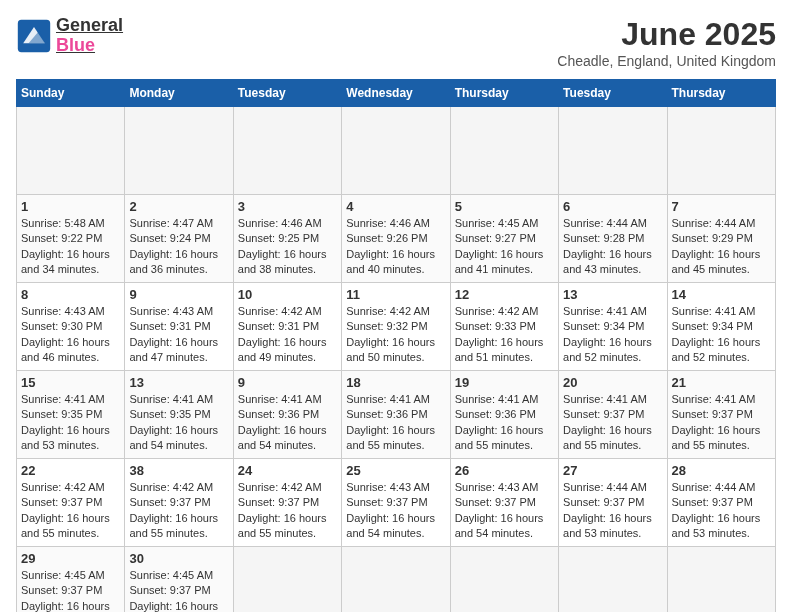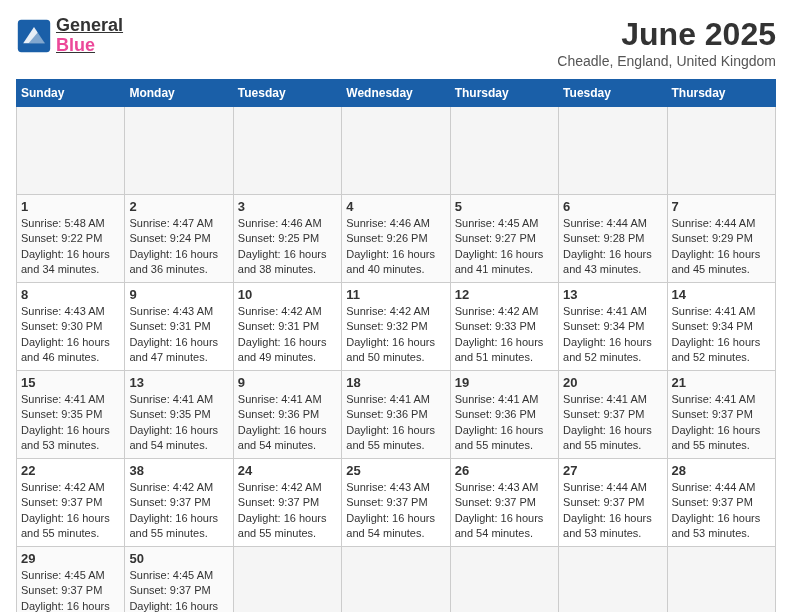--- a/index.html
+++ b/index.html
@@ -247,21 +247,21 @@
         <span class="day-num">28</span>
         <span class="day-info">Sunrise: 4:44 AM<br>Sunset: 9:37 PM<br>Daylight: 16 hours and 53 minutes.</span>
       </td>
       </tr>
       <tr>
         <td>
         <span class="day-num">29</span>
         <span class="day-info">Sunrise: 4:45 AM<br>Sunset: 9:37 PM<br>Daylight: 16 hours and 52 minutes.</span>
       </td>
         <td>
-        <span class="day-num">50</span>
+        <span class="day-num">30</span>
         <span class="day-info">Sunrise: 4:45 AM<br>Sunset: 9:37 PM<br>Daylight: 16 hours and 51 minutes.</span>
       </td>
         <td class="empty"></td>
         <td class="empty"></td>
         <td class="empty"></td>
         <td class="empty"></td>
         <td class="empty"></td>
       </tr>
     </tbody>
 </table>

